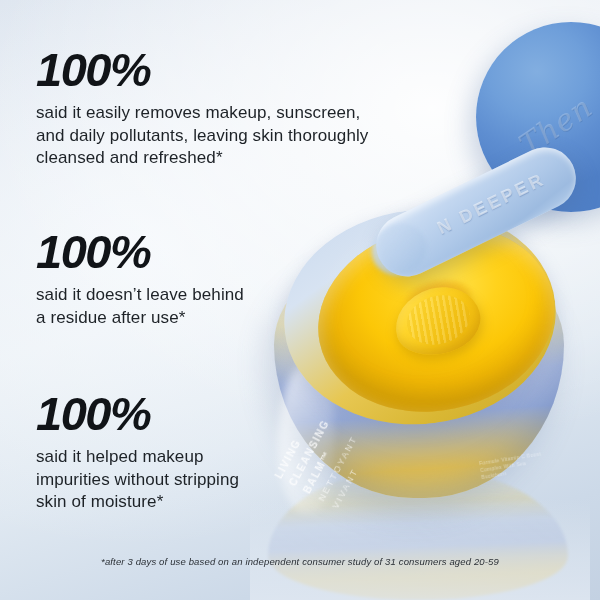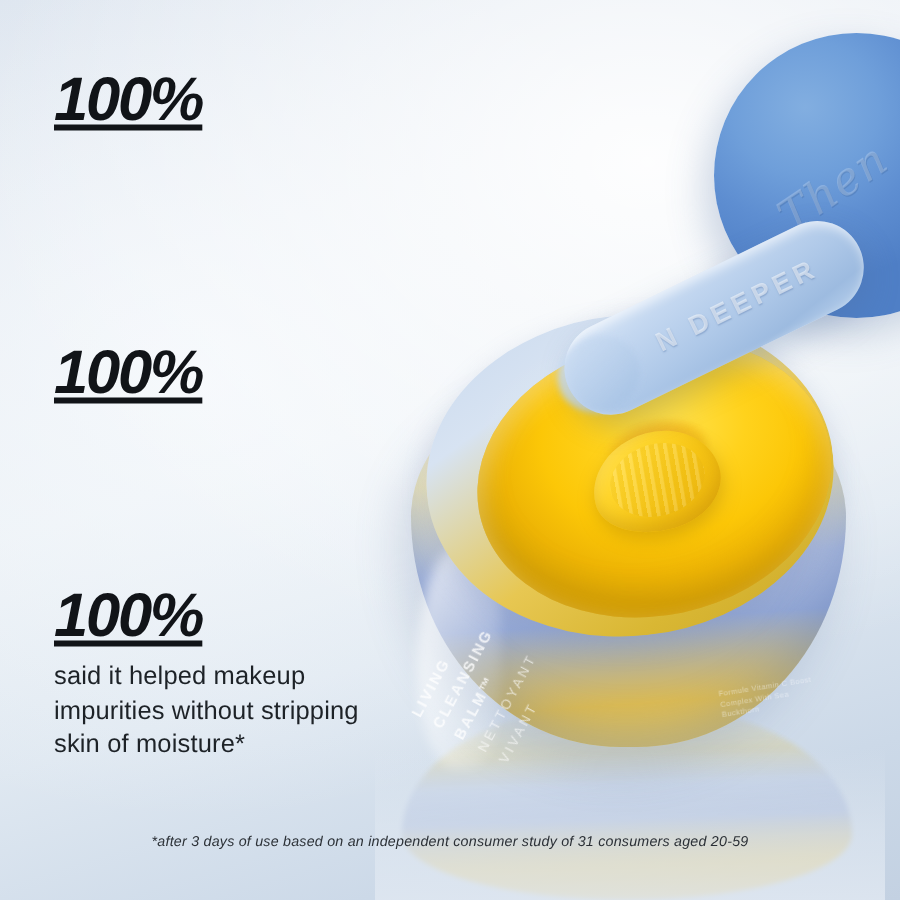--- a/index.html
+++ b/index.html
@@ -255,28 +255,27 @@
   
   .text-layer {
     position: absolute;
     inset: 0;
   }
   .claim {
     position: absolute;
     left: 36px;
   }
   .claim-stat {
-    font-size: 41px;
+    font-size: 47px;
     font-weight: 700;
     font-style: italic;
     letter-spacing: -1.5px;
     color: #111418;
     line-height: 1;
     margin: 0 0 9px 0;
-    text-decoration: underline;
   }
   .claim-text {
     font-size: 17px;
     line-height: 22.5px;
     color: #1d2227;
     margin: 0;
     letter-spacing: 0.1px;
   }
   #claim-1 { top: 46px; }
   #claim-2 { top: 228px; }
@@ -330,24 +329,26 @@
     <div class="spatula">
       <div class="spatula-tip"></div>
       <div class="spatula-emboss">N DEEPER</div>
     </div>
   </div>
 
   <div class="text-layer">
 
     <div class="claim" id="claim-1">
       <p class="claim-stat">100%</p>
+      <p class="claim-text" style="width: 345px;">said it easily removes makeup, sunscreen, and daily pollutants, leaving skin thoroughly cleansed and refreshed*</p>
     </div>
 
     <div class="claim" id="claim-2">
       <p class="claim-stat">100%</p>
+      <p class="claim-text" style="width: 215px;">said it doesn’t leave behind a residue after use*</p>
     </div>
 
     <div class="claim" id="claim-3">
       <p class="claim-stat">100%</p>
       <p class="claim-text" style="width: 215px;">said it helped makeup impurities without stripping skin of moisture*</p>
     </div>
 
     <div class="footnote">*after 3 days of use based on an independent consumer study of 31 consumers aged 20-59</div>
   </div>
 

